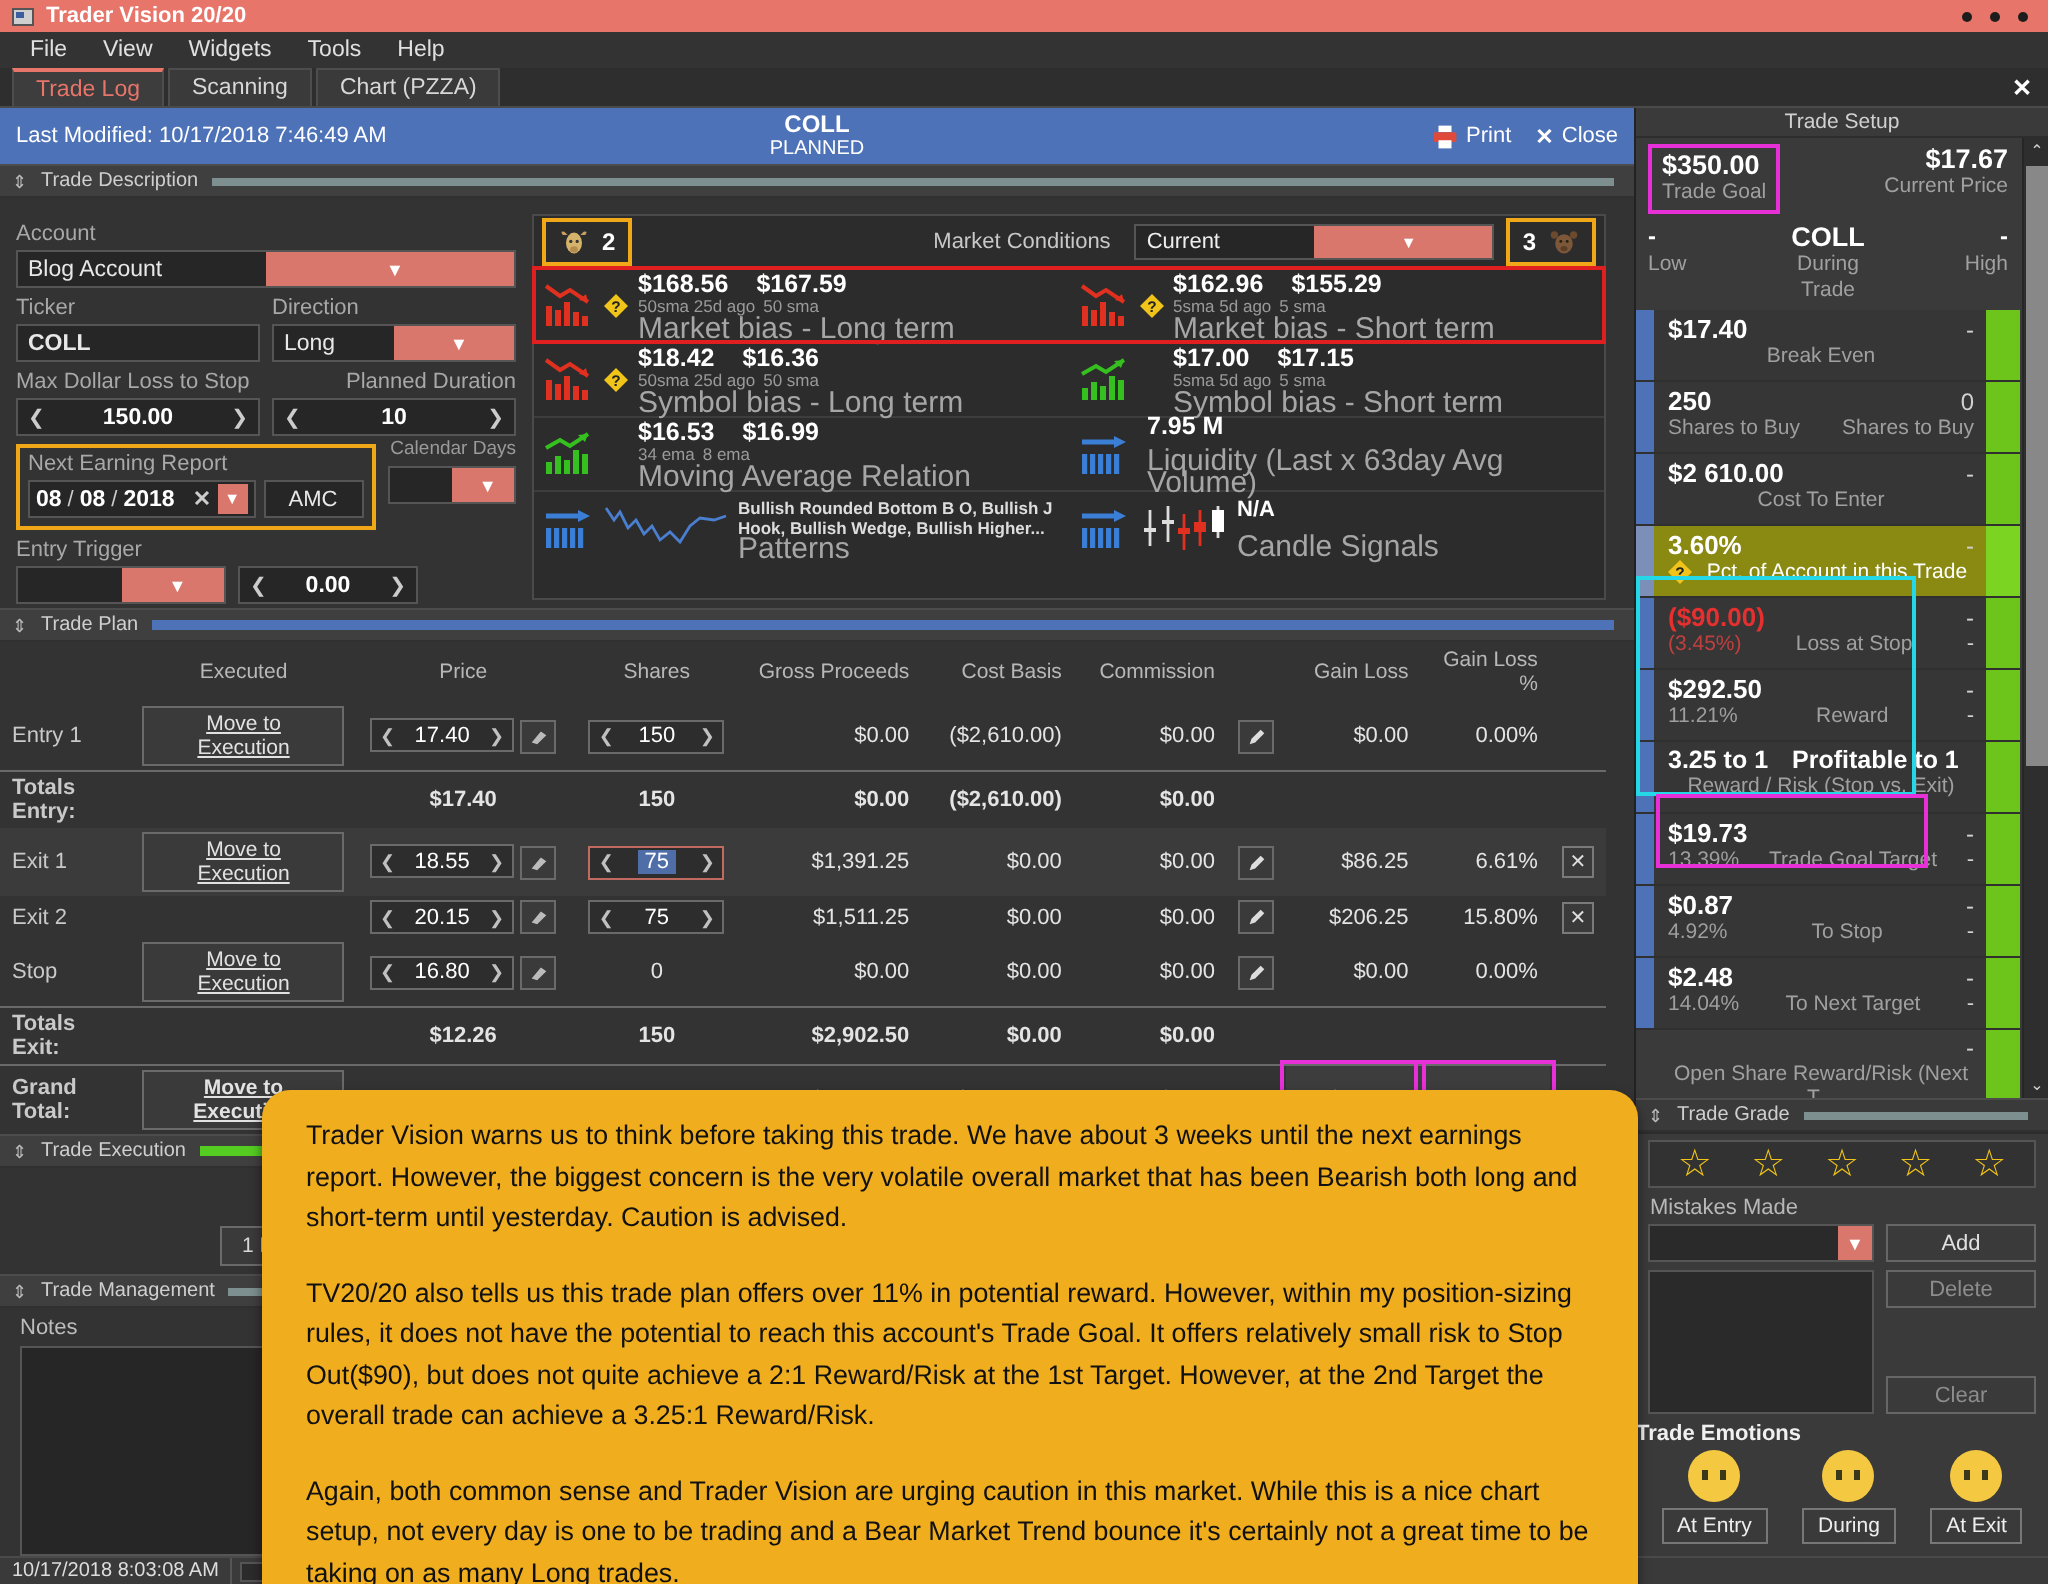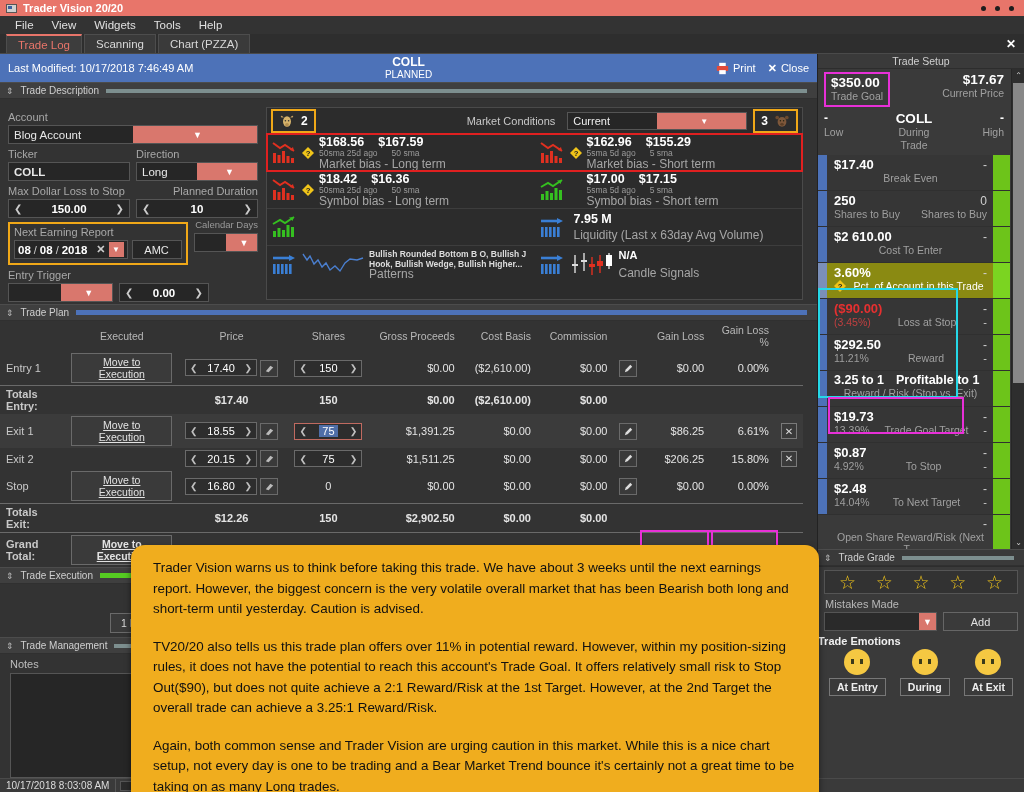--- a/index.html
+++ b/index.html
@@ -77,23 +77,23 @@
   .mc-combo .arr{width:16px;height:16px;background:#d9776d;color:#fff;display:flex;align-items:center;justify-content:center;font-size:8px;}
   .mc-rows{flex:1;}
   .mc-row{display:flex;border-top:1px solid #3d3d3d;height:37px;}
   .mc-row.hl{outline:2px solid #e02020;outline-offset:-1px;position:relative;z-index:3;}
   .mc-cell{flex:1;display:flex;align-items:center;padding:2px 4px;gap:5px;min-width:0;}
   .mc-ico{width:26px;height:26px;flex:none;}
   .mc-q{width:12px;height:12px;flex:none;}
   .mc-txt{min-width:0;line-height:11px;}
   .mc-vals{display:flex;gap:14px;}
   .mc-vals b{font-size:12.5px;color:#fff;}
-  .mc-subs{display:flex;gap:14px;}
+  .mc-subs{display:flex;gap:4px;}
   .mc-subs s{text-decoration:none;font-size:8.5px;color:#9a9a9a;}
-  .mc-name{font-size:12px;color:#a6a6a6;}
+  .mc-name{font-size:15px;color:#a6a6a6;}
   .mc-one b{font-size:12.5px;color:#fff;}
   .pat-txt{font-size:8.5px;color:#ddd;line-height:10px;font-weight:bold;}
   
   .tp-wrap{background:#333;padding-right:14px;}
   table.tp{width:100%;border-collapse:collapse;}
   table.tp th{font-size:10.5px;color:#b8b8b8;font-weight:normal;padding:3px 6px;text-align:right;}
   table.tp th.l{text-align:left;}
   table.tp td{padding:2px 6px;font-size:11px;text-align:right;color:#e4e4e4;}
   table.tp td.l{text-align:left;color:#c9c9c9;}
   tr.alt td{background:#3b3b3b;}
@@ -164,21 +164,21 @@
   .mm-btn.dim{color:#8d8d8d;}
   .mm-body{display:flex;gap:6px;padding:4px 6px 0;}
   .mm-list{flex:1;height:72px;background:#2a2a2a;border:1px solid #555;}
   .mm-side{width:75px;display:flex;flex-direction:column;justify-content:space-between;}
   .emo-title{text-align:left;font-weight:bold;font-size:11px;color:#f0f0f0;padding:4px 0 2px;}
   .emos{display:flex;justify-content:space-around;padding:0 4px 4px;}
   .emo{display:flex;flex-direction:column;align-items:center;gap:3px;}
   .face{width:26px;height:26px;border-radius:50%;background:#f5c842;position:relative;}
   .face:before,.face:after{content:"";position:absolute;top:10px;width:3px;height:5px;background:#3a3a1a;}
   .face:before{left:7px;} .face:after{right:7px;}
-  .emo-btn{border:1px solid #777;background:#3a3a3a;font-size:10.5px;font-weight:bold;color:#eee;padding:2px 7px;}
+  .emo-btn{border:1px solid #777;background:#3a3a3a;font-size:10.5px;font-weight:normal;color:#eee;padding:2px 7px;}
   
   .status{position:absolute;left:0;bottom:0;width:1024px;height:14px;background:#3a3a3a;border-top:1px solid #4a4a4a;display:flex;align-items:center;}
   .status .t{font-size:10px;color:#ddd;padding:0 6px;border-right:1px solid #555;line-height:13px;}
   .status .pg{width:110px;height:10px;background:#2b2b2b;border:1px solid #555;margin-left:4px;}
   .status .leds{display:flex;gap:4px;margin-left:8px;}
   .status .leds i{width:6px;height:6px;border-radius:50%;background:#6dc41a;display:block;}
   
   .note{position:absolute;left:131px;top:545px;width:688px;background:#f0ad1e;border-radius:14px;
         padding:13px 22px 14px 22px;color:#111;font-size:13.4px;line-height:20.5px;box-shadow:0 3px 6px rgba(0,0,0,.5);}
   .note p{margin-bottom:17px;}
@@ -472,20 +472,31 @@
               <svg class="mc-ico" viewBox="0 0 26 24">
                 <rect x="2" y="16" width="3" height="6" fill="#35c020"></rect>
                   <rect x="6.5" y="13" width="3" height="9" fill="#35c020"></rect>
                 <rect x="11" y="15" width="3" height="7" fill="#35c020"></rect>
                   <rect x="15.5" y="10" width="3" height="12" fill="#35c020"></rect>
                 <rect x="20" y="12" width="3" height="10" fill="#35c020"></rect>
                 <path d="M2 9 L9 5 L14 8 L23 2" stroke="#35c020" stroke-width="2" fill="none"></path>
                 <path d="M23 2 L18 2.5 L21.5 6 Z" fill="#35c020"></path>
               </svg>
               <span style="width:12px"></span>
+              <div class="mc-txt">
+                <div class="mc-vals">
+                    <b>$16.53</b>
+                    <b>$16.99</b>
+                  </div>
+                <div class="mc-subs">
+                    <s>34 ema</s>
+                    <s>8 ema</s>
+                  </div>
+                <div class="mc-name">Moving Average Relation</div>
+              </div>
             </div>
             <div class="mc-cell">
               <svg class="mc-ico" viewBox="0 0 26 24">
                 <path d="M2 6 L20 6" stroke="#3a7fd5" stroke-width="2.6"></path>
                   <path d="M24 6 L18 3 L18 9 Z" fill="#3a7fd5"></path>
                 <rect x="2" y="12" width="2.6" height="10" fill="#3a7fd5"></rect>
                   <rect x="6" y="12" width="2.6" height="10" fill="#3a7fd5"></rect>
                 <rect x="10" y="12" width="2.6" height="10" fill="#3a7fd5"></rect>
                   <rect x="14" y="12" width="2.6" height="10" fill="#3a7fd5"></rect>
                 <rect x="18" y="12" width="2.6" height="10" fill="#3a7fd5"></rect>
@@ -998,20 +1009,27 @@
         <span class="star">☆</span>
       </div>
       <div class="mm-lbl">Mistakes Made</div>
       <div class="mm-row">
         <div class="mm-combo">
           <span style="padding-left:5px"></span>
           <span class="arr">▼</span>
         </div>
         <div class="mm-btn">Add</div>
       </div>
+      <div class="mm-body">
+        <div class="mm-list"></div>
+        <div class="mm-side">
+          <div class="mm-btn dim">Delete</div>
+          <div class="mm-btn dim">Clear</div>
+        </div>
+      </div>
       <div class="emo-title">Trade Emotions</div>
       <div class="emos">
         <div class="emo">
           <div class="face"></div>
           <div class="emo-btn">At Entry</div>
         </div>
         <div class="emo">
           <div class="face"></div>
           <div class="emo-btn">During</div>
         </div>

